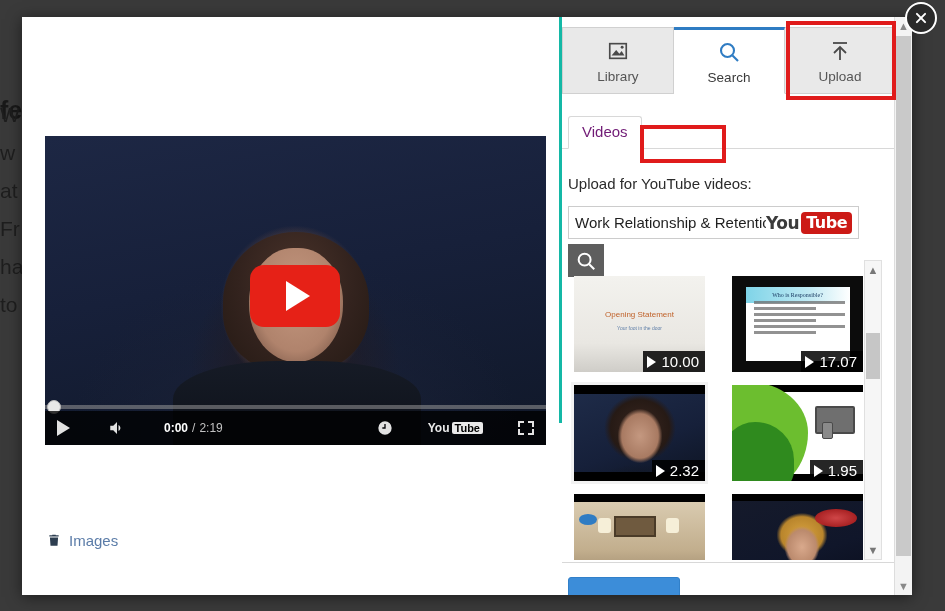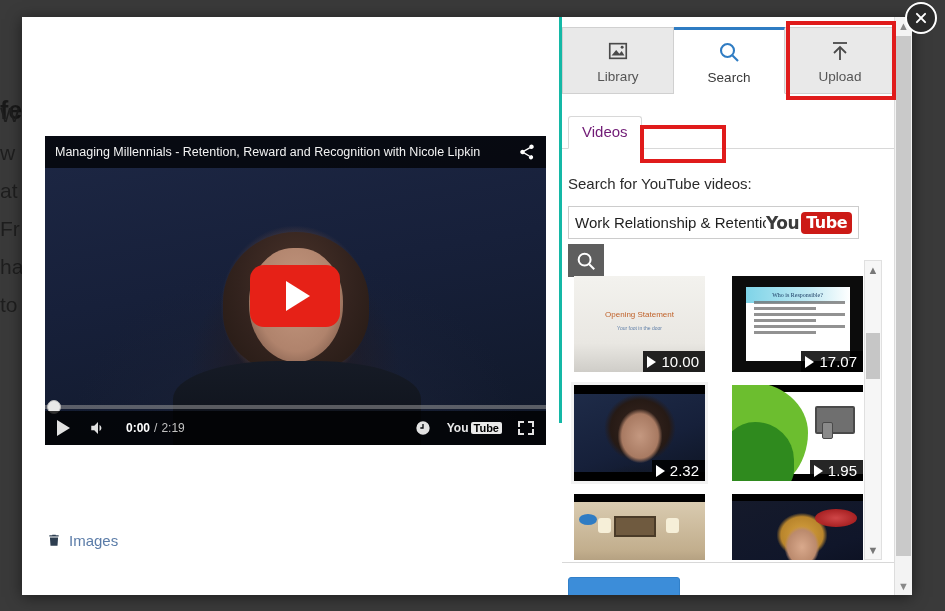--- a/index.html
+++ b/index.html
@@ -121,21 +121,21 @@
   #progress-knob {
     position: absolute; left: 2px; top: -3px;
     width: 14px; height: 14px; border-radius: 50%;
     background: #e8e8e8; border: 1px solid #bbb;
     cursor: pointer;
   }
   #controls {
     position: absolute; left: 0; bottom: 0; width: 501px; height: 34px;
     background: rgba(0,0,0,0.78);
     display: flex; align-items: center; padding: 0 12px;
-    color: #e2e2e2; font-size: 12px;
+    color: #e2e2e2; font-size: 12px; gap: 19px;
   }
   #controls .ctl { margin-right: 18px; cursor: pointer; display:flex; align-items:center; }
   #controls .spacer { flex: 1; }
   #controls .right-ctl { margin-left: 16px; cursor: pointer; display:flex; align-items:center;}
   .play-tri-sm {
     width:0;height:0;border-left:13px solid #e2e2e2;
     border-top:8px solid transparent;border-bottom:8px solid transparent;
   }
   #time-cur { color:#fff; font-weight:bold; }
   #time-sep { color:#c2c2c2; }
@@ -404,26 +404,20 @@
 
   <div id="left-pane">
 
     <div id="video-frame">
       <div id="video-still">
         <div id="video-hair"></div>
         <div id="video-face"></div>
         <div id="video-body"></div>
       </div>
 
-      <div id="video-titlebar">
-        <div id="video-title">Managing Millennials - Retention, Reward and Recognition with Nicole Lipkin</div>
-        <svg id="share-icon" viewBox="0 0 24 24" fill="currentColor">
-          <path d="M18 16.08c-.76 0-1.44.3-1.96.77L8.91 12.7c.05-.23.09-.46.09-.7s-.04-.47-.09-.7l7.05-4.11c.54.5 1.25.81 2.04.81 1.66 0 3-1.34 3-3s-1.34-3-3-3-3 1.34-3 3c0 .24.04.47.09.7L8.04 9.81C7.5 9.31 6.79 9 6 9c-1.66 0-3 1.34-3 3s1.34 3 3 3c.79 0 1.5-.31 2.04-.81l7.12 4.16c-.05.21-.8.43-.8.65 0 1.61 1.31 2.92 2.92 2.92s2.92-1.31 2.92-2.92-1.31-2.92-2.92-2.92z"></path>
-        </svg>
-      </div>
 
       <div id="play-overlay">
         <div class="tri"></div>
       </div>
 
       <div id="progress-row">
         <div id="progress-track"></div>
         <div id="progress-knob"></div>
       </div>
 
@@ -505,21 +499,21 @@
     </div>
     <div id="tab-highlight"></div>
 
     <div id="subtabs">
       <div class="subtab active">
         <span>Videos</span>
       </div>
     </div>
     <div id="subtab-highlight"></div>
 
-    <div id="search-label">Search for YouTube videos:</div>
+    <div id="search-label">Upload for YouTube videos:</div>
 
     <div id="search-field">
       <span id="search-value">Work Relationship &amp; Retention</span>
       <span class="yt-logo">
         <span class="yt-word">You</span>
         <span class="yt-box">Tube</span>
       </span>
     </div>
 
     <div id="search-btn">

